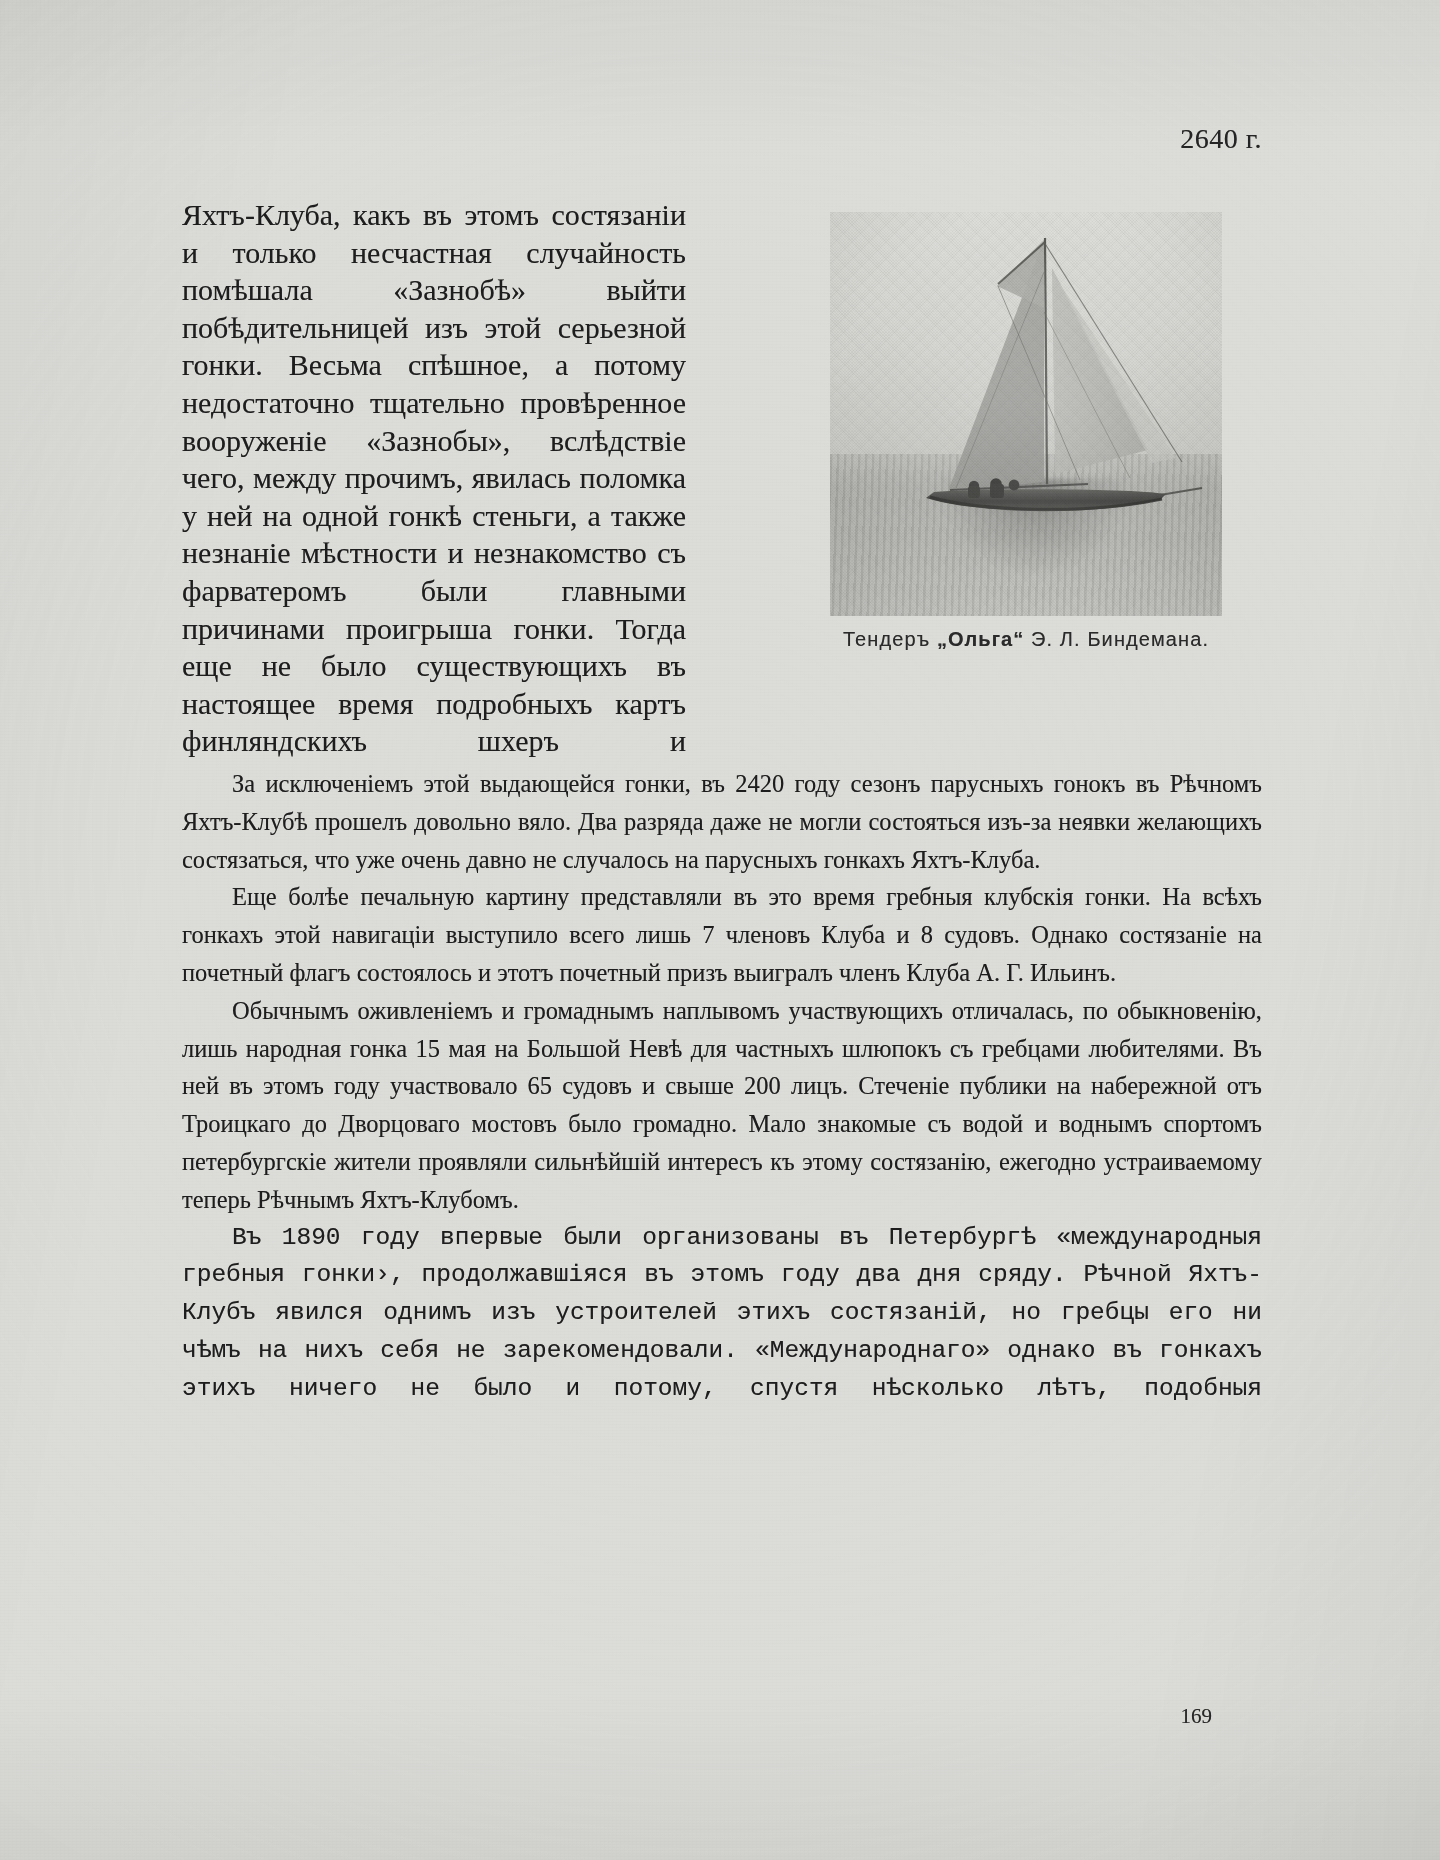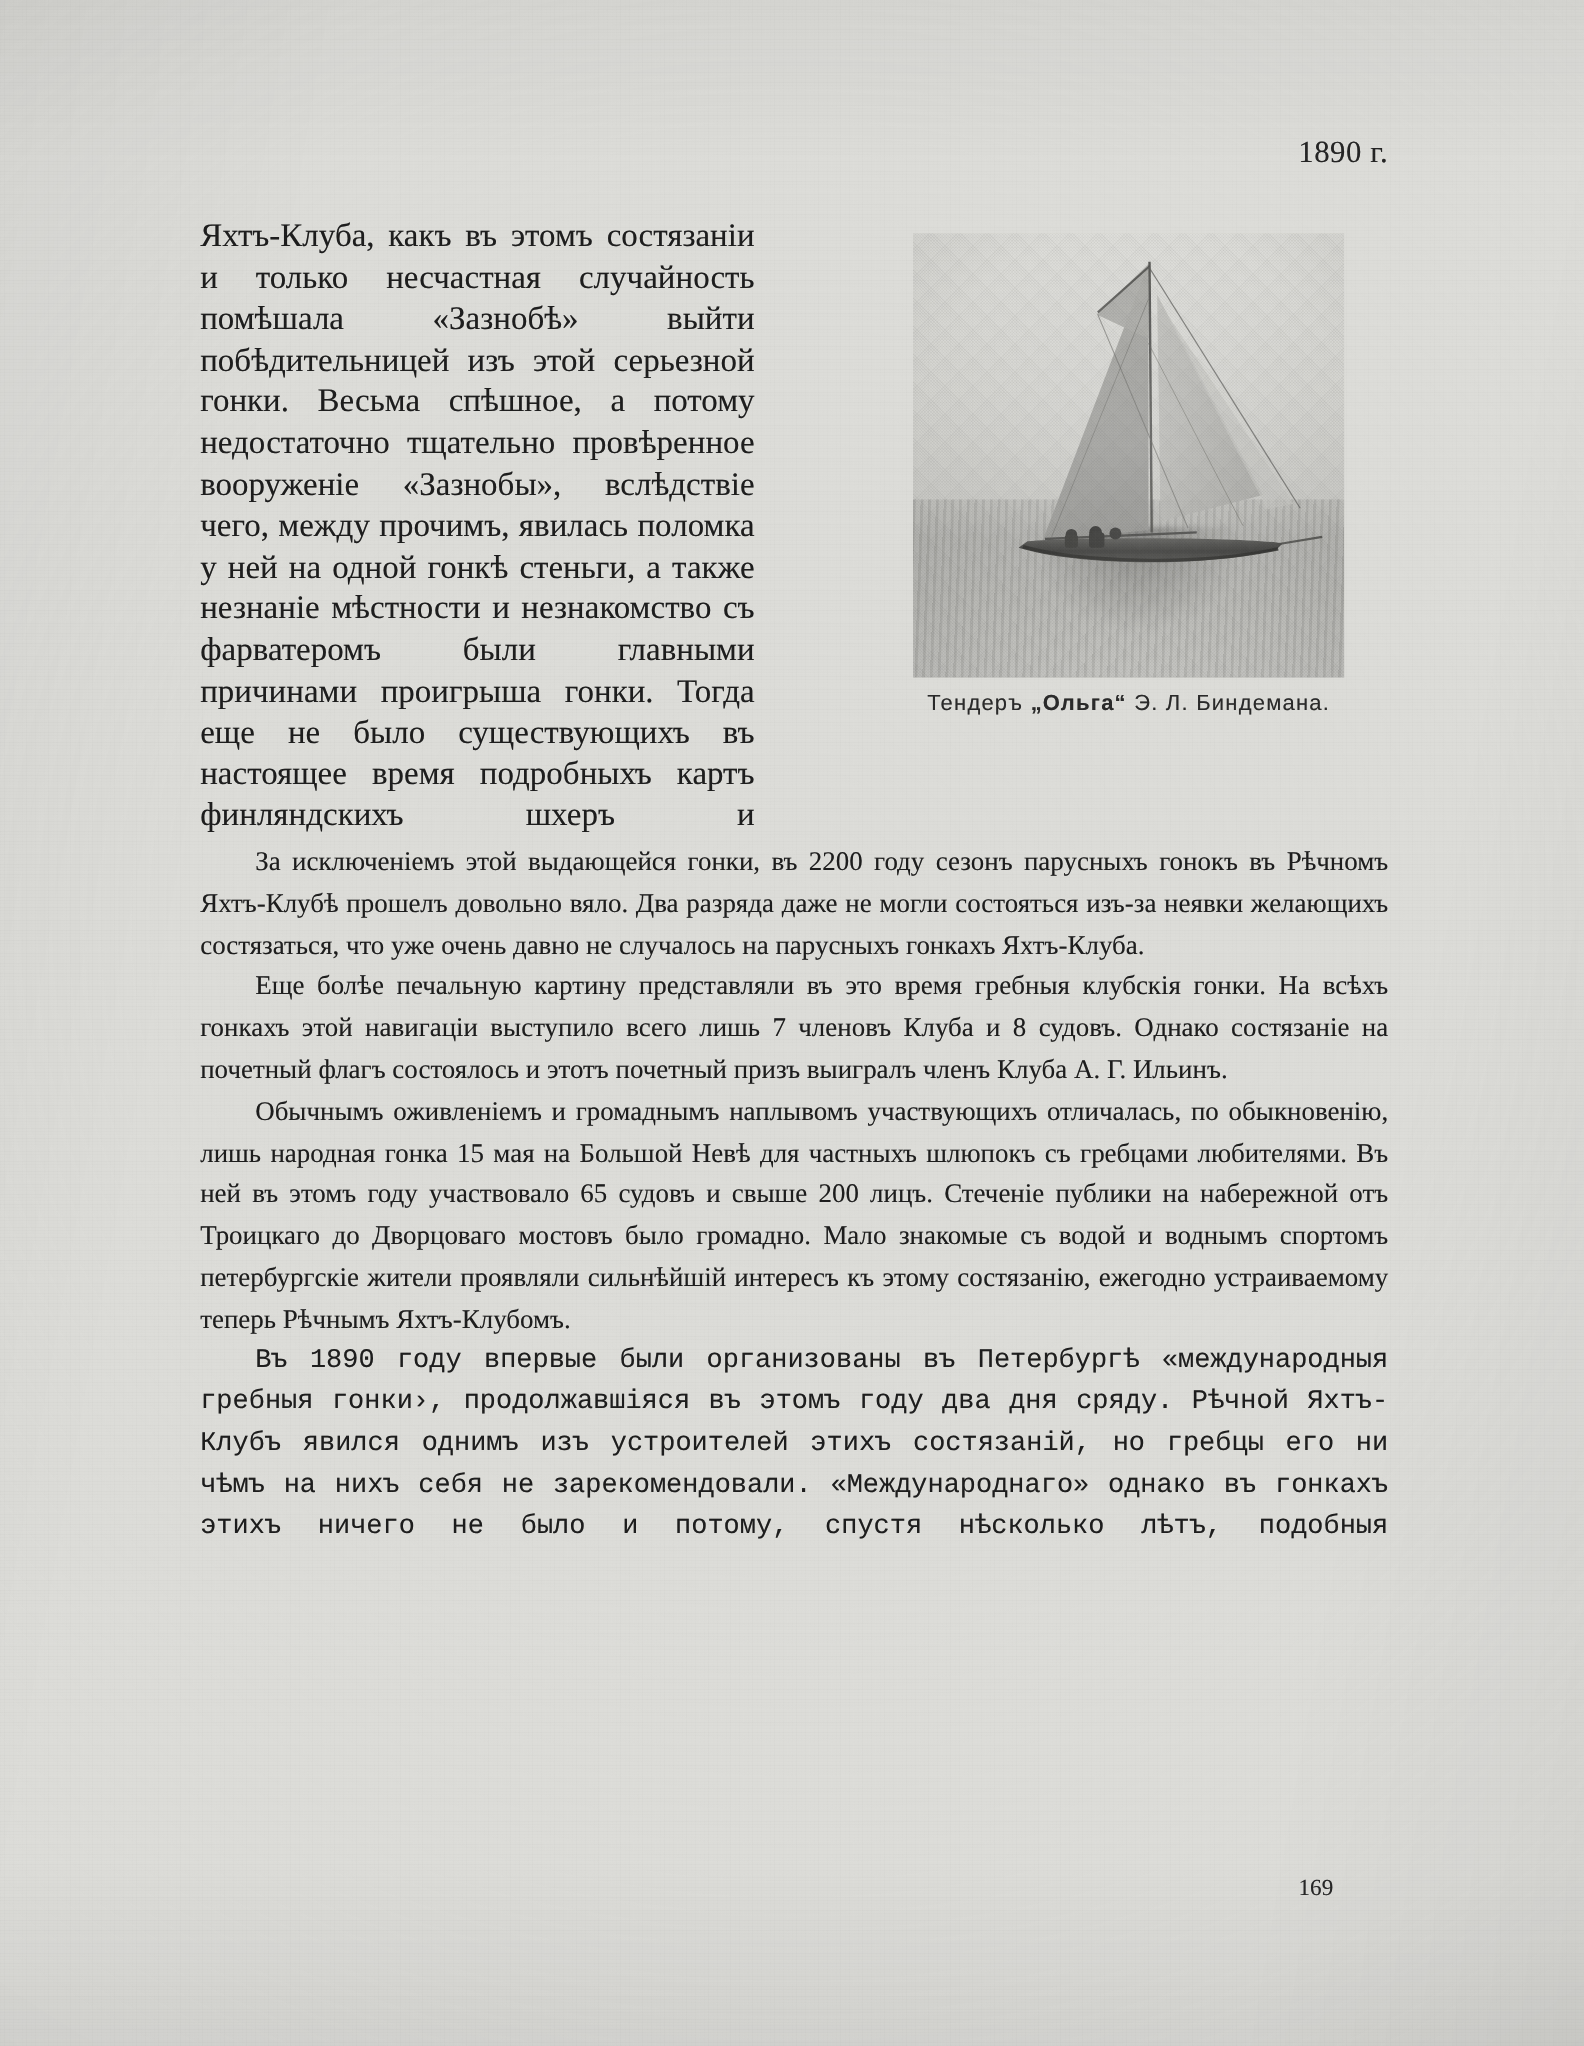--- a/index.html
+++ b/index.html
@@ -196,21 +196,21 @@
 </style>
 </head>
 <body>
 
 <div class="page">
 
   <div class="paper-texture"></div>
 
   <div class="content">
 
-    <div class="running-head ink-soft">1890 г.</div>
+    <div class="running-head ink-soft">2640 г.</div>
 
     <figure class="figure">
       <div class="figure-plate">
         <div class="sky"></div>
         <div class="water"></div>
         <div class="water-ripples"></div>
         <div class="reflection"></div>
 
         <svg class="boat-svg" viewBox="0 0 392 404" preserveAspectRatio="none">
           <defs>
@@ -270,21 +270,21 @@
         <span class="vessel-name">„Ольга“</span>
         <span>Э. Л. Биндемана.</span>
       </figcaption>
     </figure>
 
     <div class="col-narrow ink-soft">
       <p>Яхтъ-Клуба, какъ въ этомъ состязаніи и только несчастная случайность помѣшала «Зазнобѣ» выйти побѣдительницей изъ этой серьезной гонки. Весьма спѣшное, а потому недостаточно тщательно провѣренное вооруженіе «Зазнобы», вслѣдствіе чего, между прочимъ, явилась поломка у ней на одной гонкѣ стеньги, а также незнаніе мѣстности и незнакомство съ фарватеромъ были главными причинами проигрыша гонки. Тогда еще не было существующихъ въ настоящее время подробныхъ картъ финляндскихъ шхеръ и</p>
     </div>
 
     <div class="body-block ink-soft">
-      <p class="indented">За исключеніемъ этой выдающейся гонки, въ 2200 году сезонъ парусныхъ гонокъ въ Рѣчномъ Яхтъ-Клубѣ прошелъ довольно вяло. Два разряда даже не могли состояться изъ-за неявки желающихъ состязаться, что уже очень давно не случалось на парусныхъ гонкахъ Яхтъ-Клуба.</p>
+      <p class="indented">За исключеніемъ этой выдающейся гонки, въ 2420 году сезонъ парусныхъ гонокъ въ Рѣчномъ Яхтъ-Клубѣ прошелъ довольно вяло. Два разряда даже не могли состояться изъ-за неявки желающихъ состязаться, что уже очень давно не случалось на парусныхъ гонкахъ Яхтъ-Клуба.</p>
       <p class="indented">Еще болѣе печальную картину представляли въ это время гребныя клубскія гонки. На всѣхъ гонкахъ этой навигаціи выступило всего лишь 7 членовъ Клуба и 8 судовъ. Однако состязаніе на почетный флагъ состоялось и этотъ почетный призъ выигралъ членъ Клуба А. Г. Ильинъ.</p>
       <p class="indented">Обычнымъ оживленіемъ и громаднымъ наплывомъ участвующихъ отличалась, по обыкновенію, лишь народная гонка 15 мая на Большой Невѣ для частныхъ шлюпокъ съ гребцами любителями. Въ ней въ этомъ году участвовало 65 судовъ и свыше 200 лицъ. Стеченіе публики на набережной отъ Троицкаго до Дворцоваго мостовъ было громадно. Мало знакомые съ водой и воднымъ спортомъ петербургскіе жители проявляли сильнѣйшій интересъ къ этому состязанію, ежегодно устраиваемому теперь Рѣчнымъ Яхтъ-Клубомъ.</p>
       <p class="indented tail">Въ 1890 году впервые были организованы въ Петербургѣ «международныя гребныя гонки›, продолжавшіяся въ этомъ году два дня сряду. Рѣчной Яхтъ-Клубъ явился однимъ изъ устроителей этихъ состязаній, но гребцы его ни чѣмъ на нихъ себя не зарекомендовали. «Международнаго» однако въ гонкахъ этихъ ничего не было и потому, спустя нѣсколько лѣтъ, подобныя</p>
     </div>
 
     <div class="page-number ink-soft">169</div>
 
   </div>
 
   <div class="paper-grain"></div>

